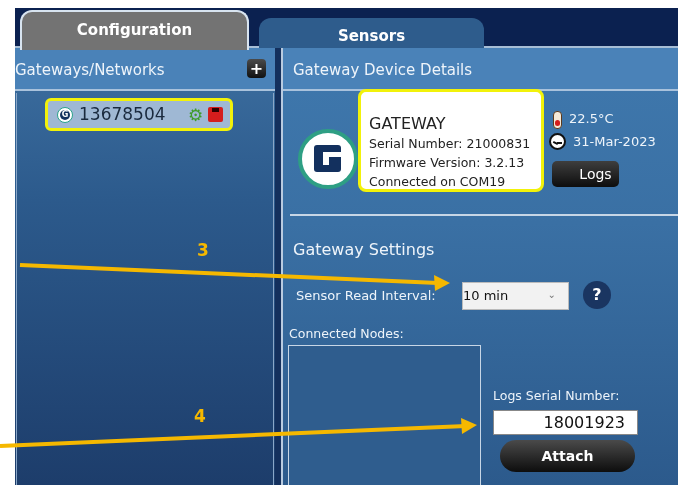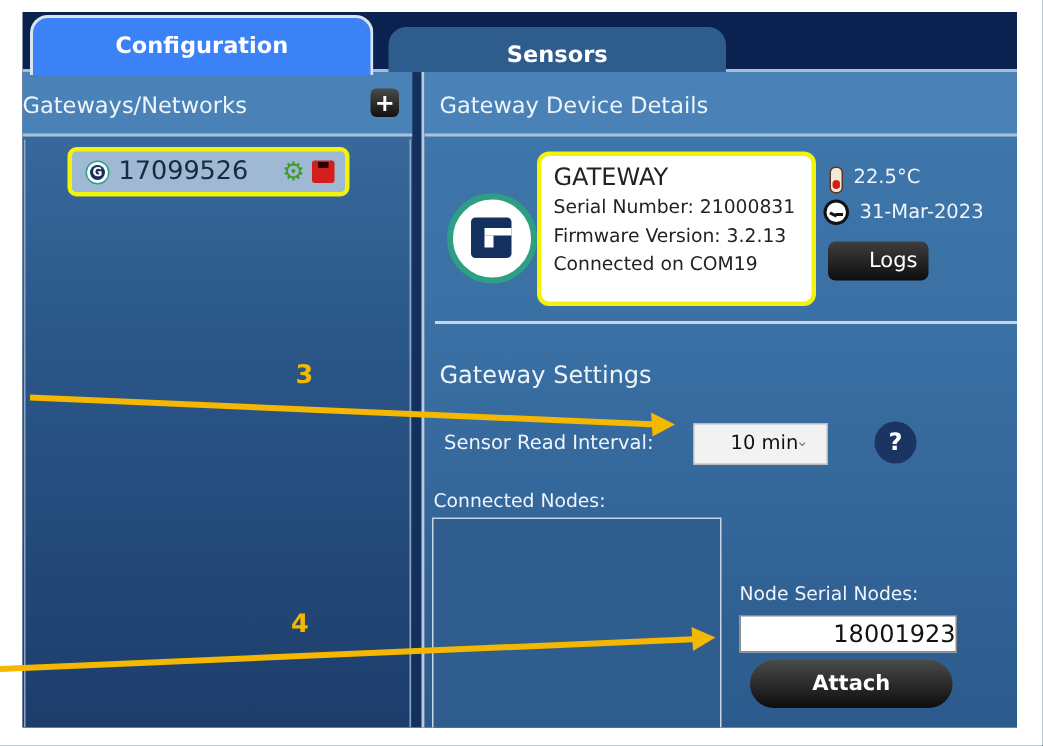--- a/index.html
+++ b/index.html
@@ -1,19 +1,19 @@
 <!DOCTYPE html>
 <html><head>
 <meta charset="utf-8">
 <style>
   html,body{margin:0;padding:0;background:#ffffff;}
   body{width:695px;height:497px;position:relative;overflow:hidden;font-family:"DejaVu Sans","Liberation Sans",sans-serif;}
   .app{position:absolute;left:15px;top:8px;width:663px;height:477px;background:#0b2150;overflow:hidden;}
   .tab{position:absolute;top:2px;height:40px;border-radius:12px 12px 0 0;color:#fff;font-weight:bold;font-size:15px;text-align:center;box-sizing:border-box;}
-  .tab-config{left:5px;width:229px;background:#3b82f6;border:2px solid #d8e4f0;border-bottom:none;line-height:36px;z-index:2;}
+  .tab-config{left:5px;width:229px;background:#737373;border:2px solid #d8e4f0;border-bottom:none;line-height:36px;z-index:2;}
   .tab-sensors{left:244px;width:225px;top:10px;height:32px;background:#2e5c8c;line-height:36px;}
   .tabstrip-line{position:absolute;left:0;right:0;top:38px;height:2px;background:#a7bed6;}
   .left-panel{position:absolute;left:0;top:40px;width:260px;bottom:0;background:linear-gradient(#3d6fa0 0%,#2c5a8c 35%,#1d3d6b 100%);}
   .right-panel{position:absolute;left:266px;top:40px;right:0;bottom:0;background:linear-gradient(#3f78ad 0%,#3a70a4 40%,#2c5a8c 100%);border-left:2px solid #b9cbe0;}
   .splitter{position:absolute;left:260px;top:40px;width:6px;bottom:0;background:#14305d;}
   .panel-header{position:absolute;left:0;right:0;top:0;height:43px;background:#4a82b8;border-bottom:2px solid #a9c2dc;color:#eef4fa;font-size:15px;line-height:44px;padding-left:10px;box-sizing:border-box;}
   .left-panel .panel-header{padding-left:0;}
   .left-edge{position:absolute;left:1px;top:45px;bottom:0;width:1px;background:#8aa7c8;}
   .left-right-edge{position:absolute;right:1px;top:45px;bottom:0;width:1px;background:#8aa7c8;}
   .add-btn{position:absolute;left:232px;top:11px;width:19px;height:19px;border-radius:4px;background:linear-gradient(#4a4a4a,#111);color:#fff;font-size:16px;font-weight:bold;line-height:19px;text-align:center;}
@@ -21,43 +21,43 @@
   .gw-g{position:absolute;left:9px;top:6px;width:16px;height:16px;border-radius:50%;background:#fff;border:1px solid #2aa38a;box-sizing:border-box;}
   .gw-g span{position:absolute;left:2px;top:2px;width:10px;height:10px;border-radius:50%;background:#13305e;color:#fff;font-size:8px;font-weight:bold;line-height:10px;text-align:center;}
   .gw-num{position:absolute;left:31px;top:3px;font-size:17px;color:#1a2a3e;}
   .gw-gear{position:absolute;left:140px;top:4px;font-size:17px;color:#3f9b2a;line-height:20px;}
   .gw-save{position:absolute;left:160px;top:6px;width:15px;height:15px;background:#d41d1d;border-radius:2px;}
   .gw-save:after{content:"";position:absolute;left:4px;top:1px;width:7px;height:4px;background:#2a0000;}
   .logo{position:absolute;left:15px;top:81px;width:52px;height:52px;border-radius:50%;background:#fff;border:4px solid #2e9f84;}
   .logo-g{position:absolute;left:12px;top:12px;width:27px;height:27px;background:#13305e;border-radius:3px;}
   .logo-g:before{content:"";position:absolute;left:9px;top:7px;width:18px;height:5px;background:#fff;}
   .logo-g:after{content:"";position:absolute;left:9px;top:12px;width:6px;height:8px;background:#fff;}
-  .info-card{position:absolute;left:75px;top:53px;width:186px;height:103px;background:#fff;border:3px solid #f2f20a;border-radius:8px;box-sizing:border-box;padding:4px 0 0 8px;color:#222;}
+  .info-card{position:absolute;left:75px;top:41px;width:186px;height:103px;background:#fff;border:3px solid #f2f20a;border-radius:8px;box-sizing:border-box;padding:22px 0 0 8px;color:#222;}
   .info-title{font-size:16px;line-height:20px;}
   .info-line{font-size:12.5px;line-height:19px;}
   .temp-row{position:absolute;left:270px;top:63px;color:#eef4fa;font-size:13px;}
   .thermo{position:absolute;left:0;top:0;width:7px;height:16px;background:#f4e9d8;border-radius:4px;border:1px solid #5b3a1e;}
   .thermo:after{content:"";position:absolute;left:1px;top:8px;width:5px;height:6px;background:#d41d1d;border-radius:3px;}
   .temp-val{position:absolute;left:16px;top:0;white-space:nowrap;}
   .date-row{position:absolute;left:266px;top:85px;color:#eef4fa;font-size:13px;}
   .clock{position:absolute;left:0;top:0;width:17px;height:17px;border-radius:50%;background:#fff;border:2px solid #111;box-sizing:border-box;}
   .clock:before{content:"";position:absolute;left:6px;top:7px;width:5px;height:2px;background:#111;}
   .clock:after{content:"";position:absolute;left:2px;top:7px;width:5px;height:2px;background:#111;transform:rotate(25deg);}
   .date-val{position:absolute;left:24px;top:1px;white-space:nowrap;text-align:right;}
   .logs-btn{position:absolute;left:269px;top:113px;width:47px;height:26px;border-radius:5px;background:linear-gradient(#3e3e3e,#0d0d0d);color:#fff;font-size:14px;line-height:26px;text-align:center;padding-left:20px;}
   .sep{position:absolute;left:7px;right:0;top:166px;height:2px;background:#c7d6e6;}
   .section-title{position:absolute;left:10px;top:192px;color:#eef4fa;font-size:16px;}
   .sri-label{position:absolute;left:13px;top:240px;color:#eef4fa;font-size:13px;}
-  .select{position:absolute;left:179px;top:234px;width:90px;height:28px;background:#f2f2f2;border:1px solid #bbb;box-sizing:border-box;font-size:13px;color:#111;line-height:26px;padding-left:24px;}
+  .select{position:absolute;left:179px;top:234px;width:107px;height:28px;background:#f2f2f2;border:1px solid #bbb;box-sizing:border-box;font-size:13px;color:#111;line-height:26px;padding-left:0;}
   .select .chev{position:absolute;right:12px;top:-1px;font-size:10px;color:#777;}
   .help{position:absolute;left:300px;top:233px;width:28px;height:28px;border-radius:50%;background:#1a3561;color:#fff;font-weight:bold;font-size:16px;text-align:center;line-height:28px;}
   .cn-label{position:absolute;left:6px;top:278px;color:#eef4fa;font-size:12.5px;}
   .cn-box{position:absolute;left:5px;top:297px;width:193px;bottom:-2px;border:1px solid #c7d6e6;box-sizing:border-box;background:#2f5d8e;}
   .nsn-label{position:absolute;left:210px;top:340px;color:#eef4fa;font-size:12.5px;white-space:nowrap;}
-  .nsn-input{position:absolute;left:210px;top:362px;width:145px;height:25px;background:#fff;border:1px solid #888;box-sizing:border-box;font-size:16px;color:#111;text-align:right;padding-right:0;line-height:23px;font-family:"DejaVu Sans","Liberation Sans",sans-serif;}
+  .nsn-input{position:absolute;left:210px;top:362px;width:145px;height:25px;background:#fff;border:1px solid #888;box-sizing:border-box;font-size:16px;color:#111;text-align:right;padding-right:12px;line-height:23px;font-family:"DejaVu Sans","Liberation Sans",sans-serif;}
   .attach-btn{position:absolute;left:217px;top:392px;width:135px;height:32px;border-radius:16px;background:linear-gradient(#4a4a4a,#0d0d0d);color:#fff;font-size:14px;font-weight:bold;line-height:32px;text-align:center;}
   .annot{position:absolute;left:0;top:0;width:695px;height:497px;pointer-events:none;}
   .num{position:absolute;color:#f5b800;font-weight:bold;font-size:17px;}
 </style>
 </head>
 <body>
 
 <div class="app">
   <div class="tabstrip-line"></div>
   <div class="tab tab-config">Configuration</div>
@@ -67,21 +67,21 @@
     <div class="panel-header">
       <span>Gateways/Networks</span>
       <div class="add-btn">+</div>
     </div>
     <div class="left-edge"></div>
     <div class="left-right-edge"></div>
     <div class="gw-item">
       <div class="gw-g">
           <span>G</span>
         </div>
-      <span class="gw-num">17099526</span>
+      <span class="gw-num">13678504</span>
       <span class="gw-gear">⚙</span>
       <span class="gw-save"></span>
     </div>
   </div>
 
   <div class="splitter"></div>
 
   <div class="right-panel">
     <div class="panel-header">Gateway Device Details</div>
 
@@ -112,21 +112,21 @@
     <div class="sri-label">Sensor Read Interval:</div>
     <div class="select">
       <span>10 min</span>
       <span class="chev">⌄</span>
     </div>
     <div class="help">?</div>
 
     <div class="cn-label">Connected Nodes:</div>
     <div class="cn-box"></div>
 
-    <div class="nsn-label">Node Serial Nodes:</div>
+    <div class="nsn-label">Logs Serial Number:</div>
     <input class="nsn-input" value="18001923" style="">
     <div class="attach-btn">Attach</div>
   </div>
 </div>
 
 <svg class="annot" viewBox="0 0 695 497">
   <g>
     <line x1="20" y1="265" x2="438" y2="283" stroke="#f5b800" stroke-width="4"></line>
     <polygon points="450,283 434,275 435,291" fill="#f5b800"></polygon>
   </g>

